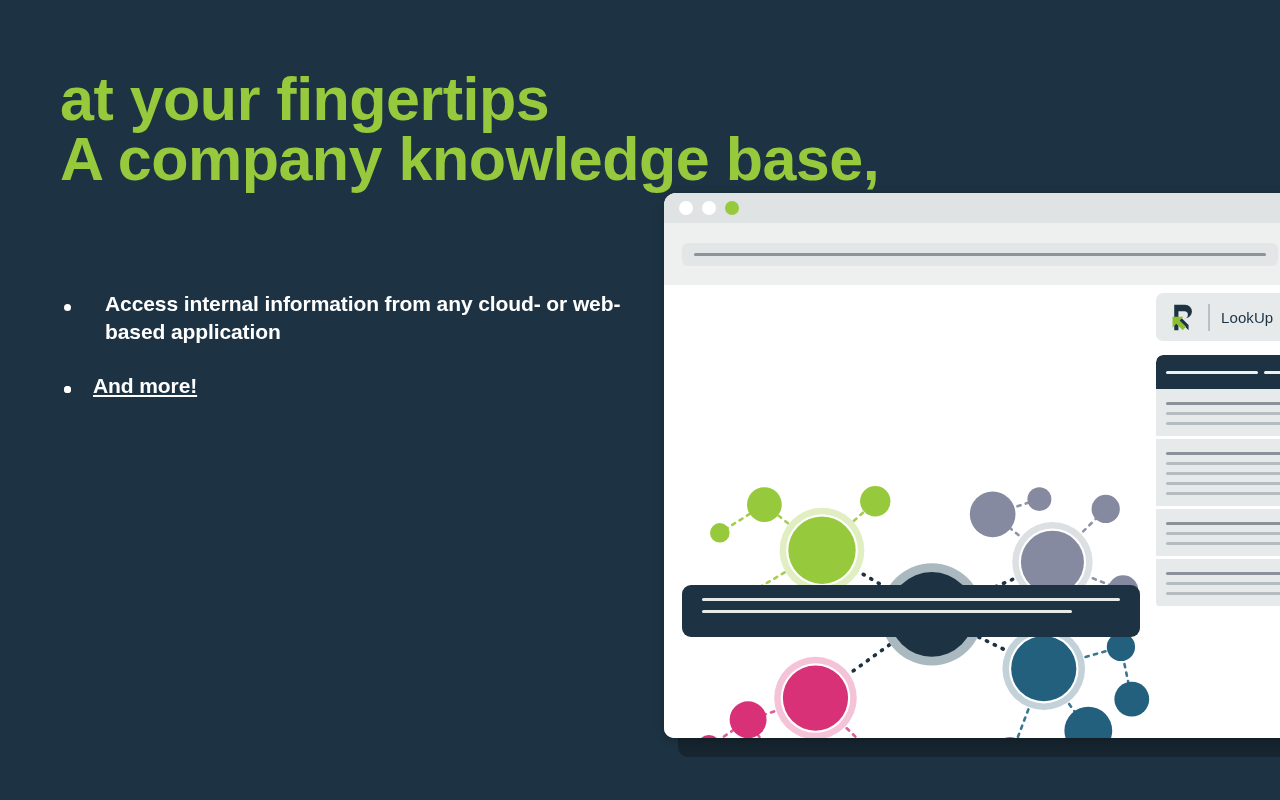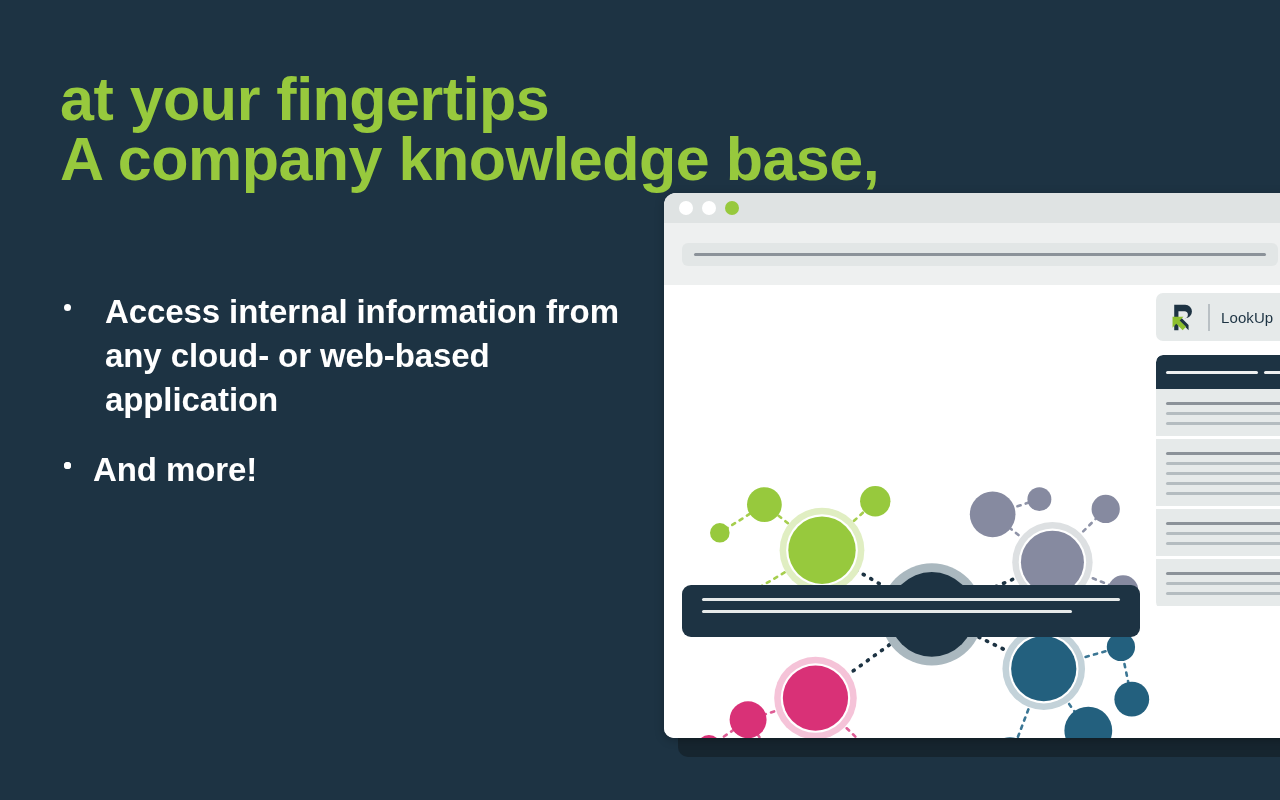--- a/index.html
+++ b/index.html
@@ -33,28 +33,28 @@
 
   .bullets {
     position: absolute;
     left: 58px; top: 290px;
     width: 580px;
     list-style: none;
   }
   .bullet {
     position: relative;
     color: #ffffff;
-    font-size: 33px;
+    font-size: 21px;
     font-weight: bold;
     line-height: 1.33;
     padding-left: 35px;
     margin-bottom: 26px;
     letter-spacing: -0.1px;
   }
-  .bullet:last-child { margin-bottom: 0; }
+  .bullet:last-child { margin-bottom: 0; text-decoration: underline; }
   .bullet .dot {
     position: absolute;
     left: 6px; top: 14px;
     width: 7px; height: 7px;
     background: #ffffff;
     border-radius: 50%;
   }
   .bullet.indented { padding-left: 47px; }
   .bullet.indented .dot { left: 6px; }
 

